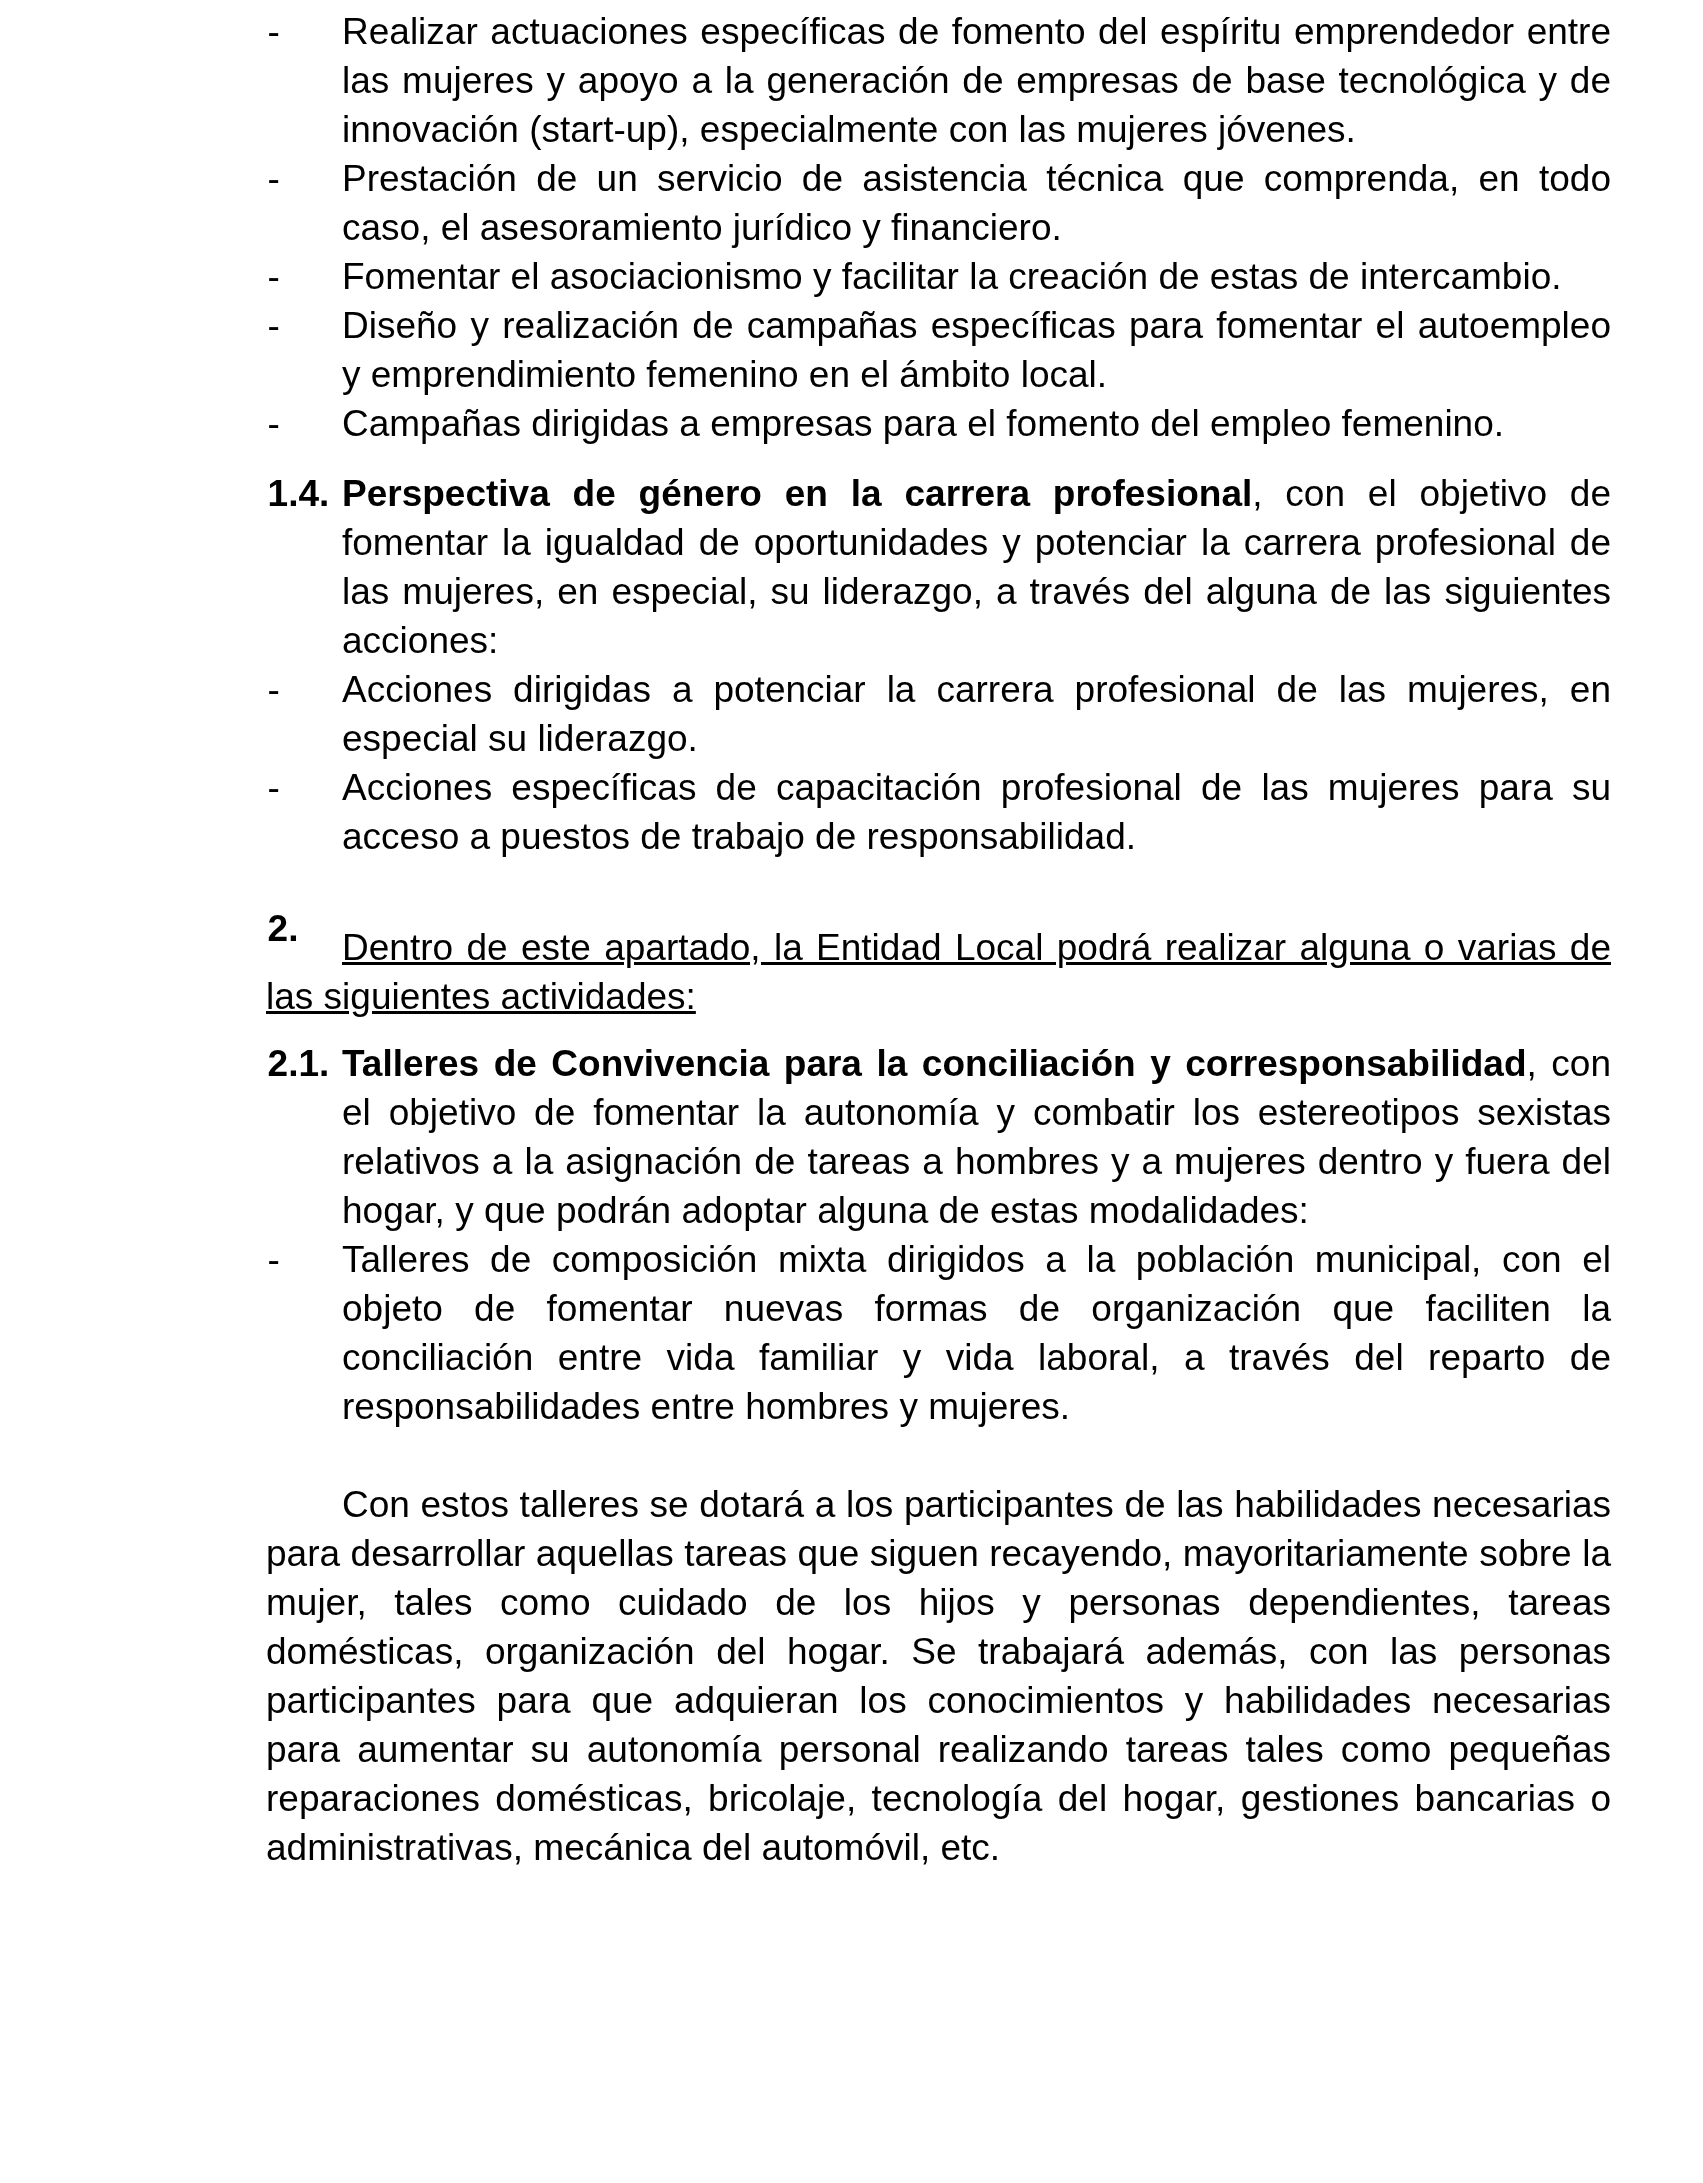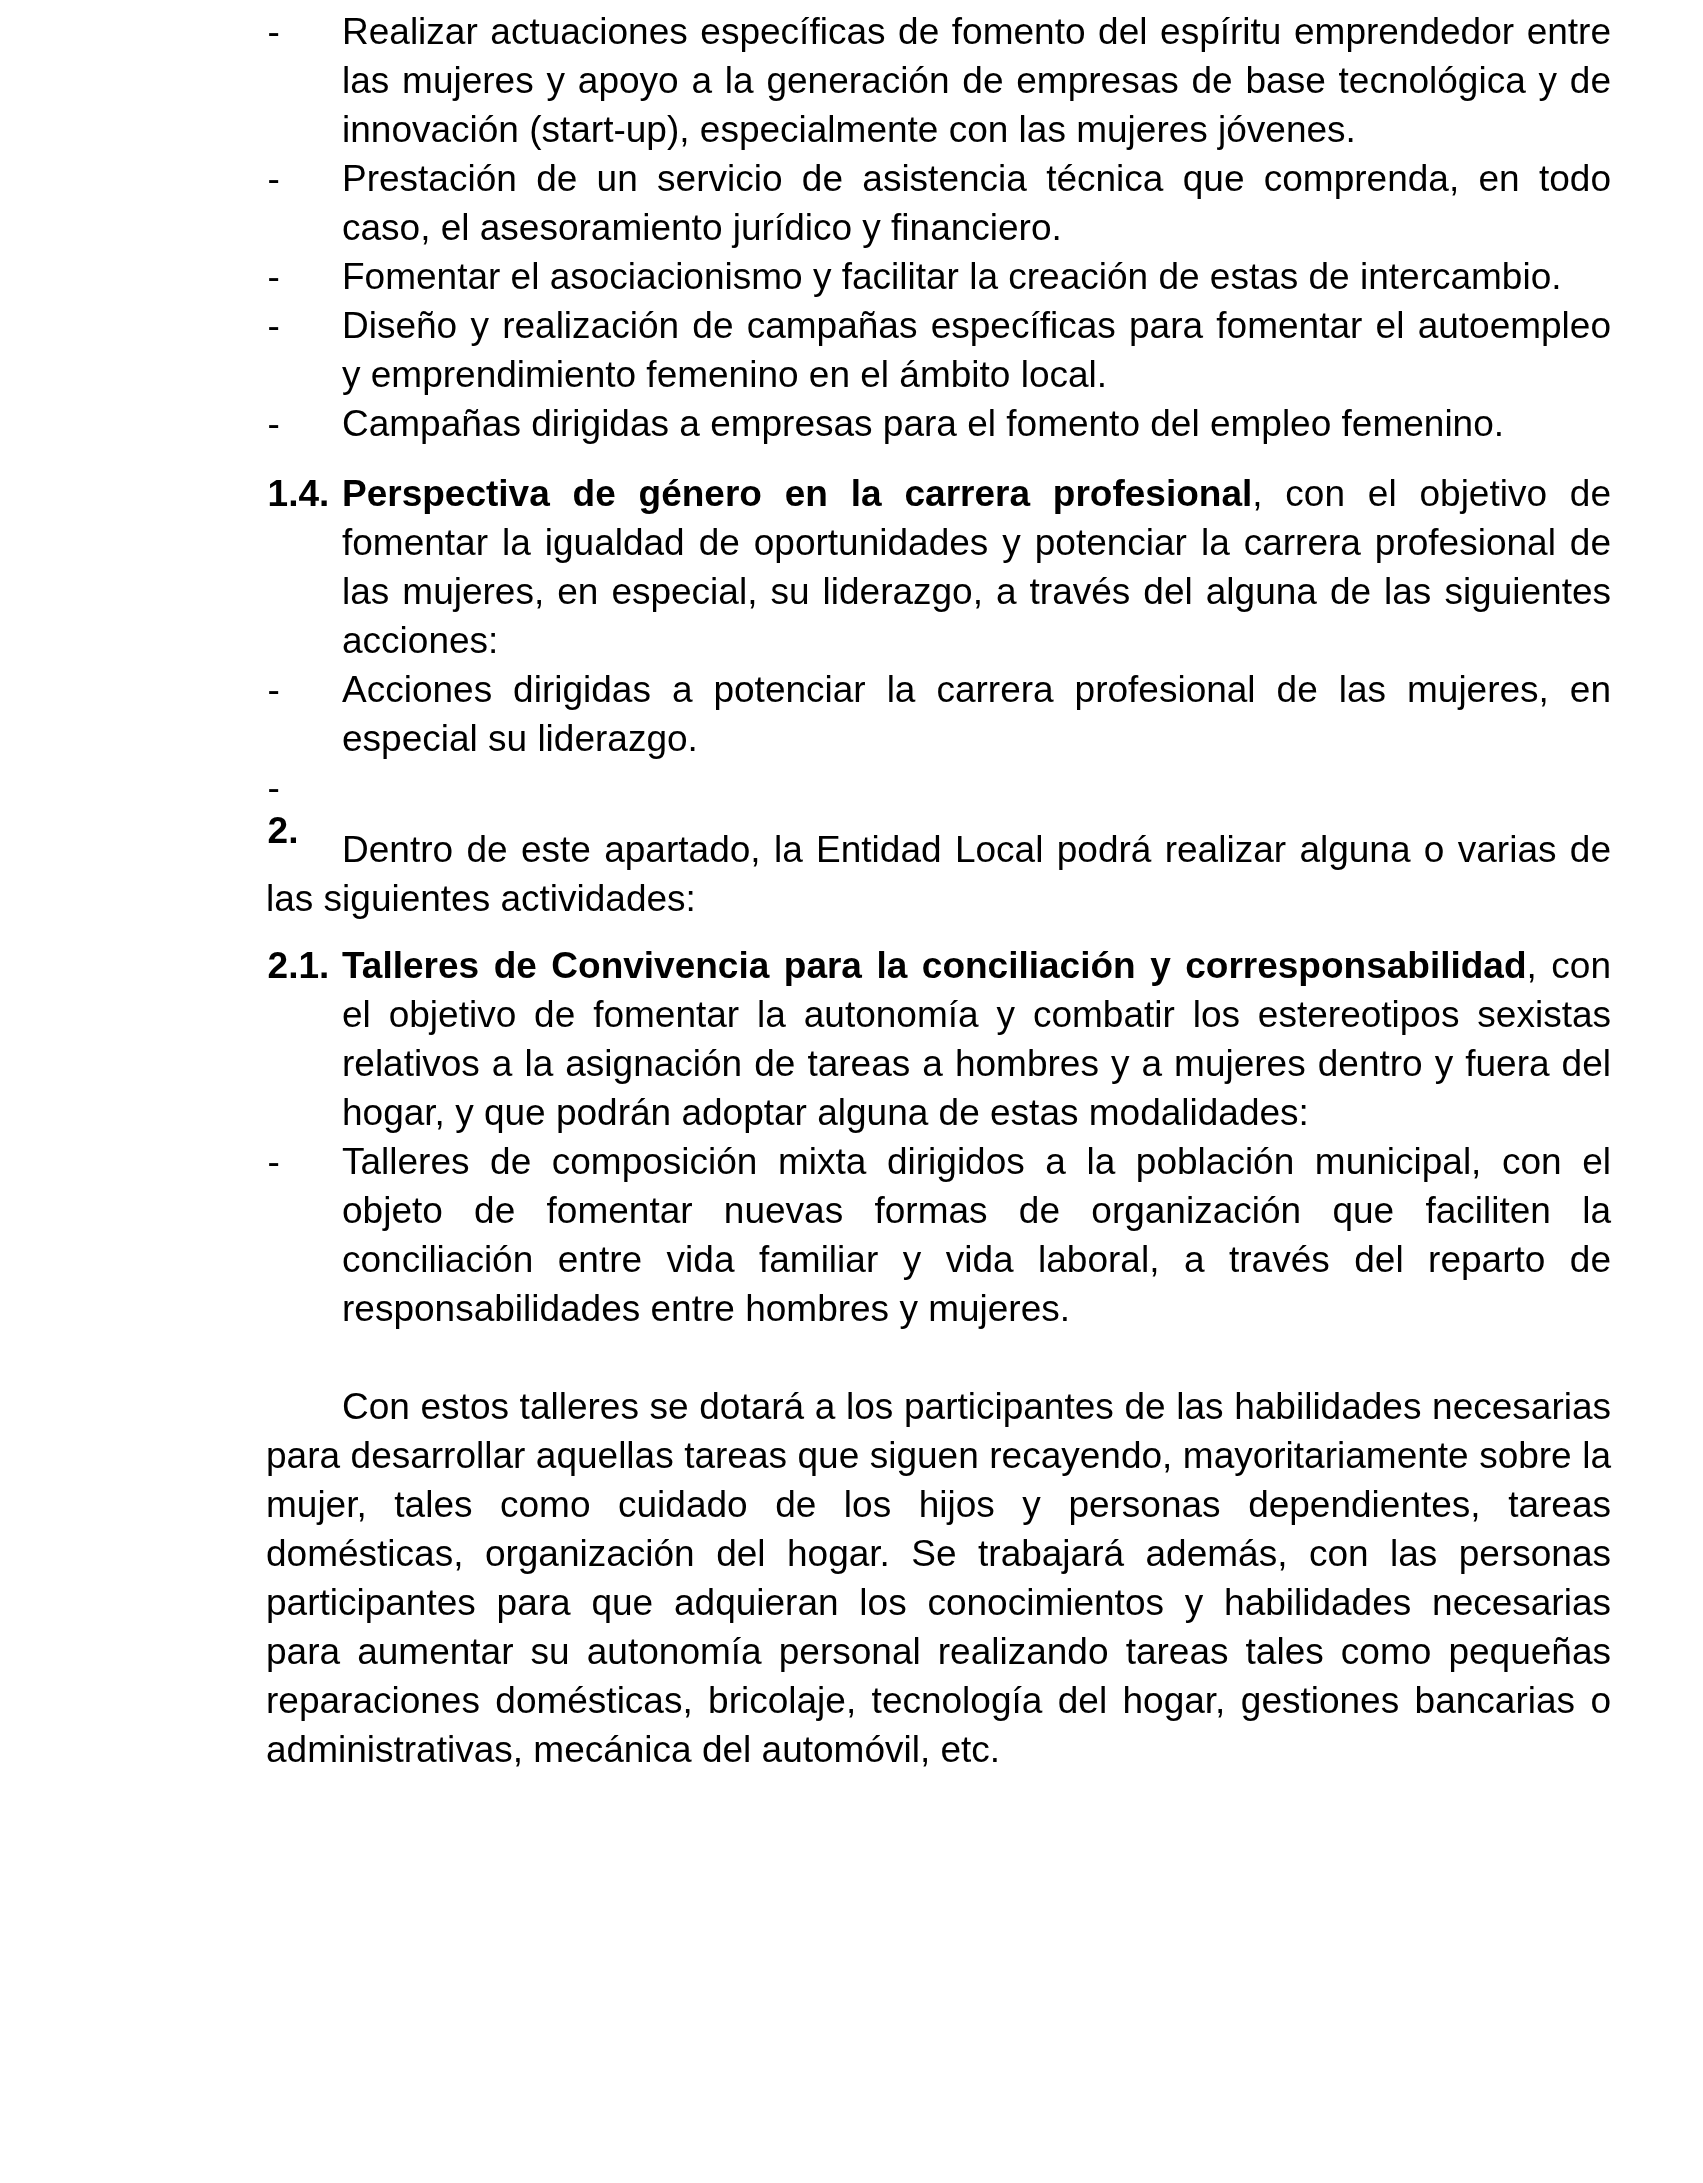--- a/index.html
+++ b/index.html
@@ -35,21 +35,21 @@
   }
   .bold { font-weight: bold; }
   
   .para {
     margin: 0;
     text-indent: 76px;
   }
   
   .mt-a { margin-top: 21px; }  
   .mt-b { margin-top: 43px; }  
-  .mt-c { margin-top: 62px; }  
+  .mt-c { margin-top: 62px; text-decoration: underline; }  
   .mt-d { margin-top: 18px; }  
   .mt-e { margin-top: 49px; }  
 </style>
 </head>
 <body>
 
 <div class="page">
   <div class="content">
 
     <div class="hang">
@@ -69,21 +69,21 @@
     </div>
 
     <div class="hang mt-a">
       <span class="marker bold">1.4.</span><span class="bold">Perspectiva de género en la carrera profesional</span><span>, con el objetivo de fomentar la igualdad de oportunidades y potenciar la carrera profesional de las mujeres, en especial, su liderazgo, a través del alguna de las siguientes acciones:</span>
     </div>
 
     <div class="hang">
       <span class="marker">-</span><span>Acciones dirigidas a potenciar la carrera profesional de las mujeres, en especial su liderazgo.</span>
     </div>
     <div class="hang">
-      <span class="marker">-</span>
+      <span class="marker">-</span><span>Acciones específicas de capacitación profesional de las mujeres para su acceso a puestos de trabajo de responsabilidad.</span>
     </div>
 
     <div class="hang mt-b">
       <span class="marker bold">2.</span>
     </div>
 
     <p class="para mt-c">Dentro de este apartado, la Entidad Local podrá realizar alguna o varias de las siguientes actividades:</p>
 
     <div class="hang mt-d">
       <span class="marker bold">2.1.</span><span class="bold">Talleres de Convivencia para la conciliación y corresponsabilidad</span><span>, con el objetivo de fomentar la autonomía y combatir los estereotipos sexistas relativos a la asignación de tareas a hombres y a mujeres dentro y fuera del hogar, y que podrán adoptar alguna de estas modalidades:</span>

